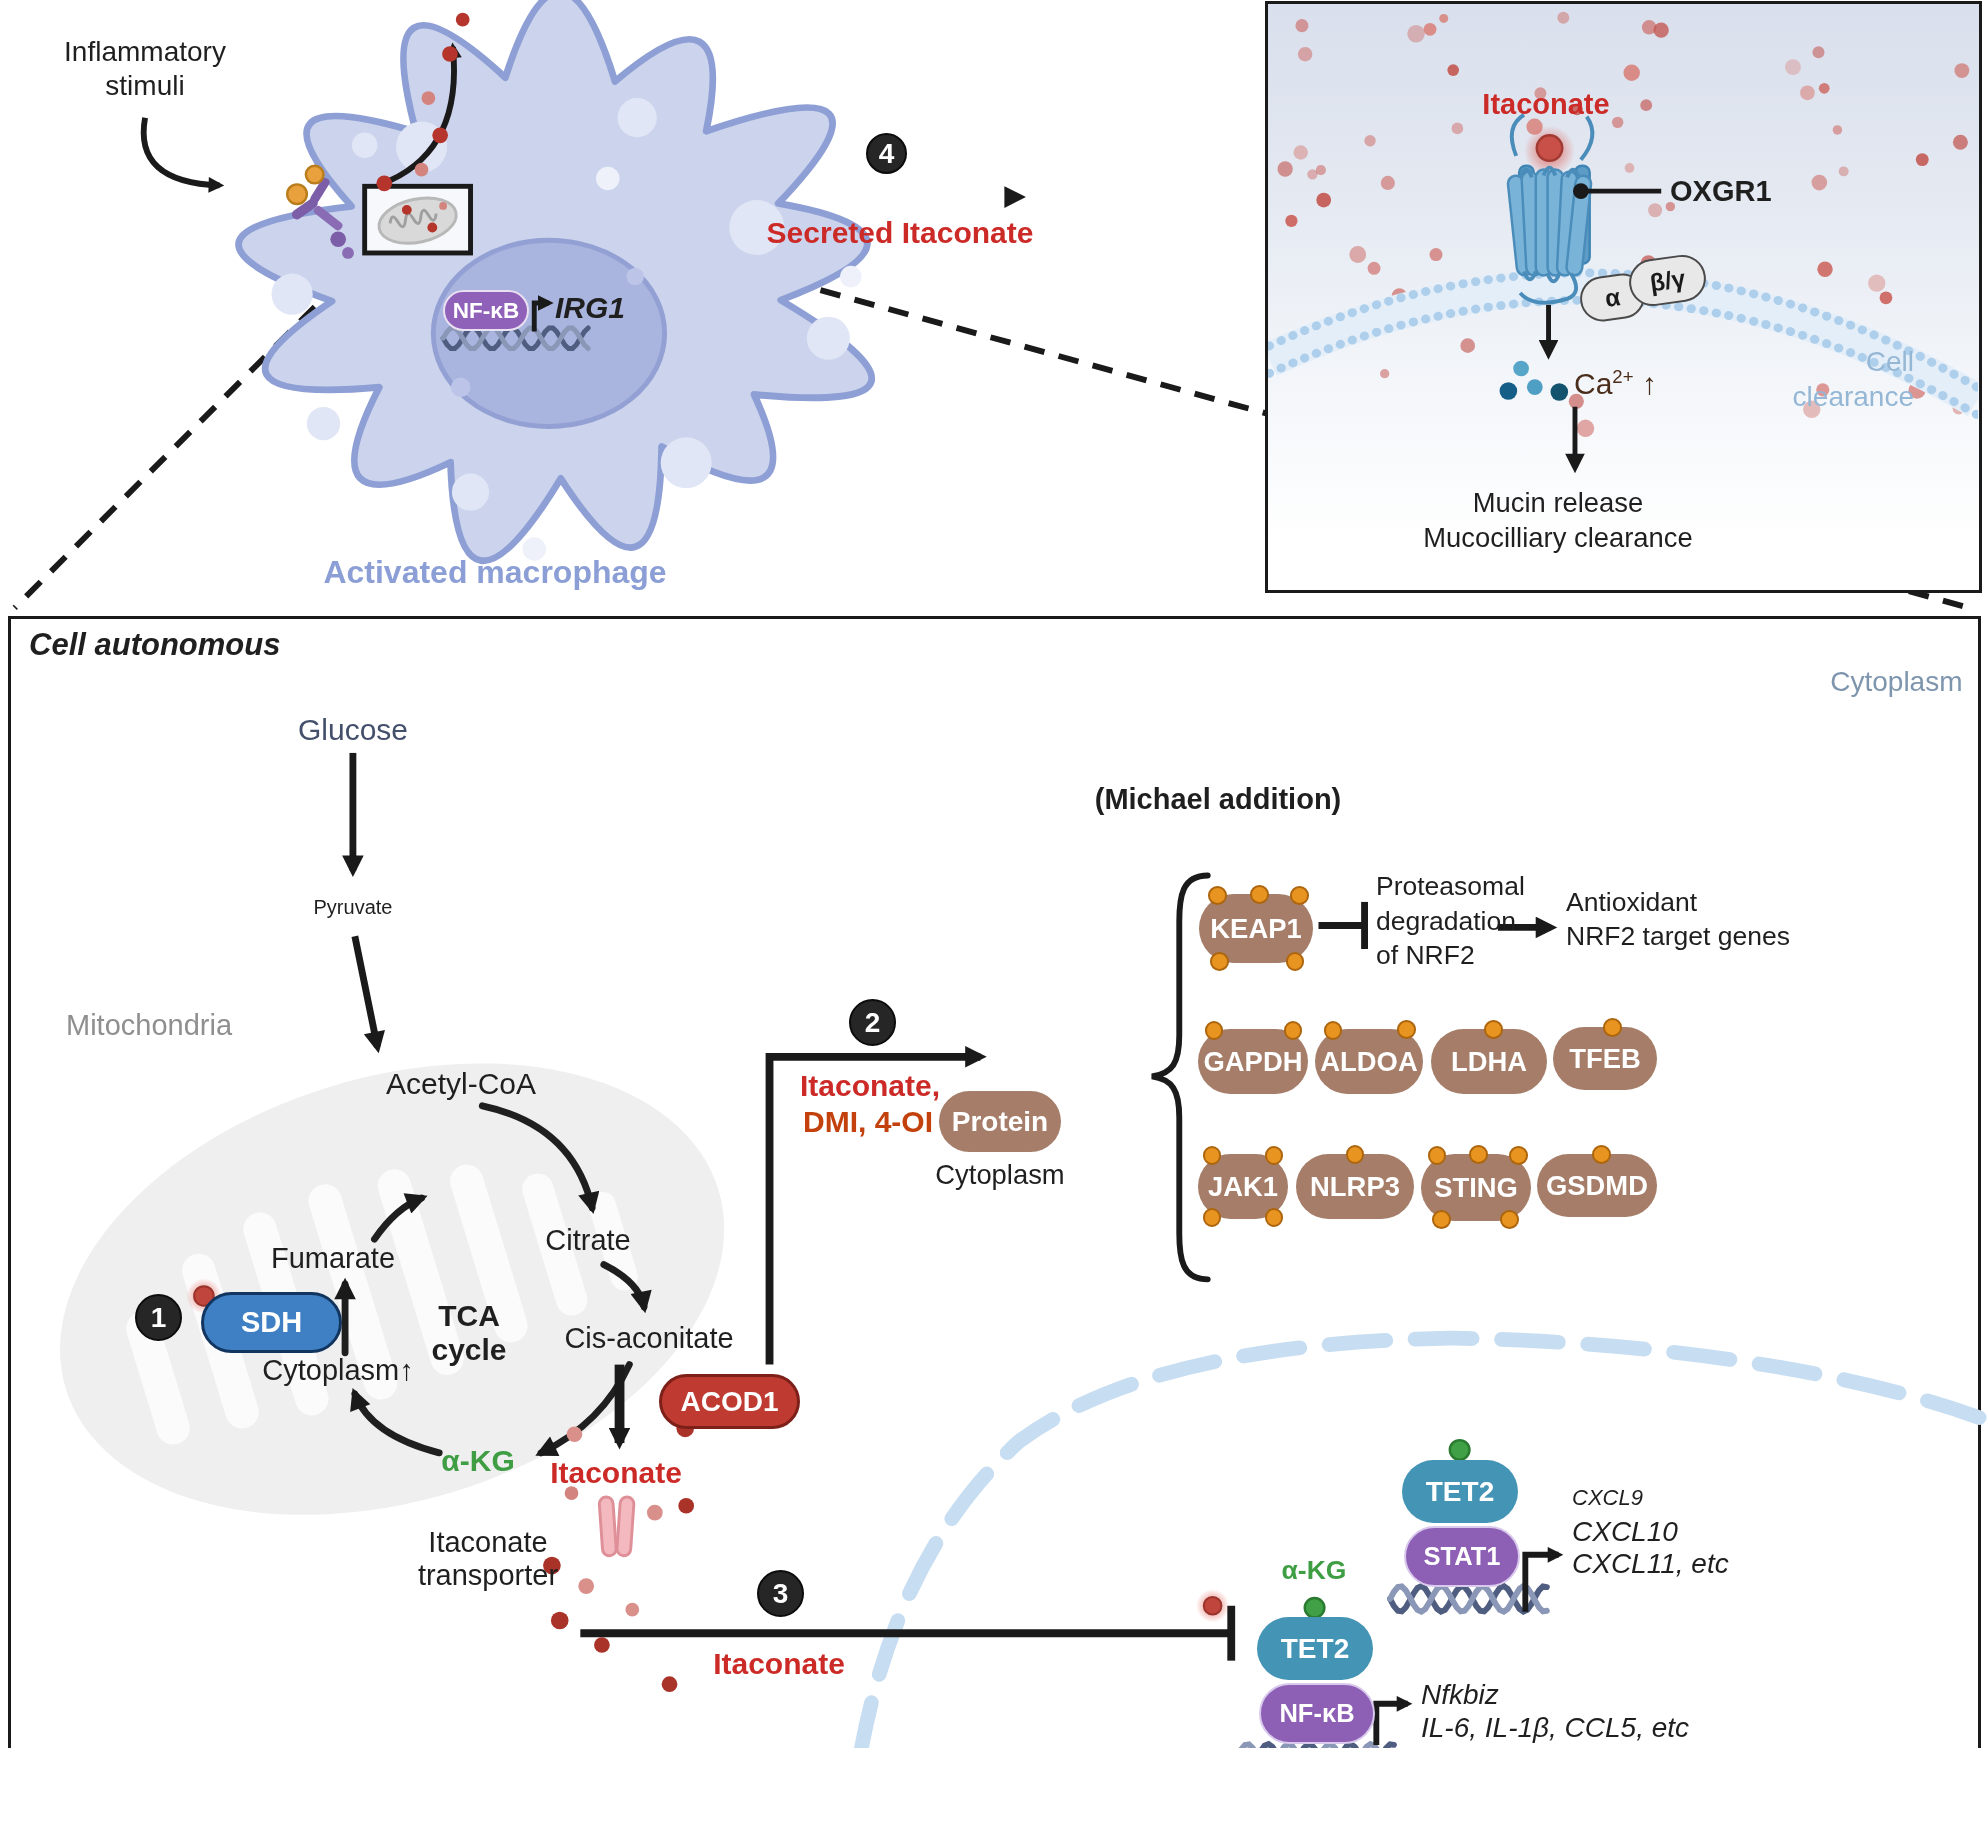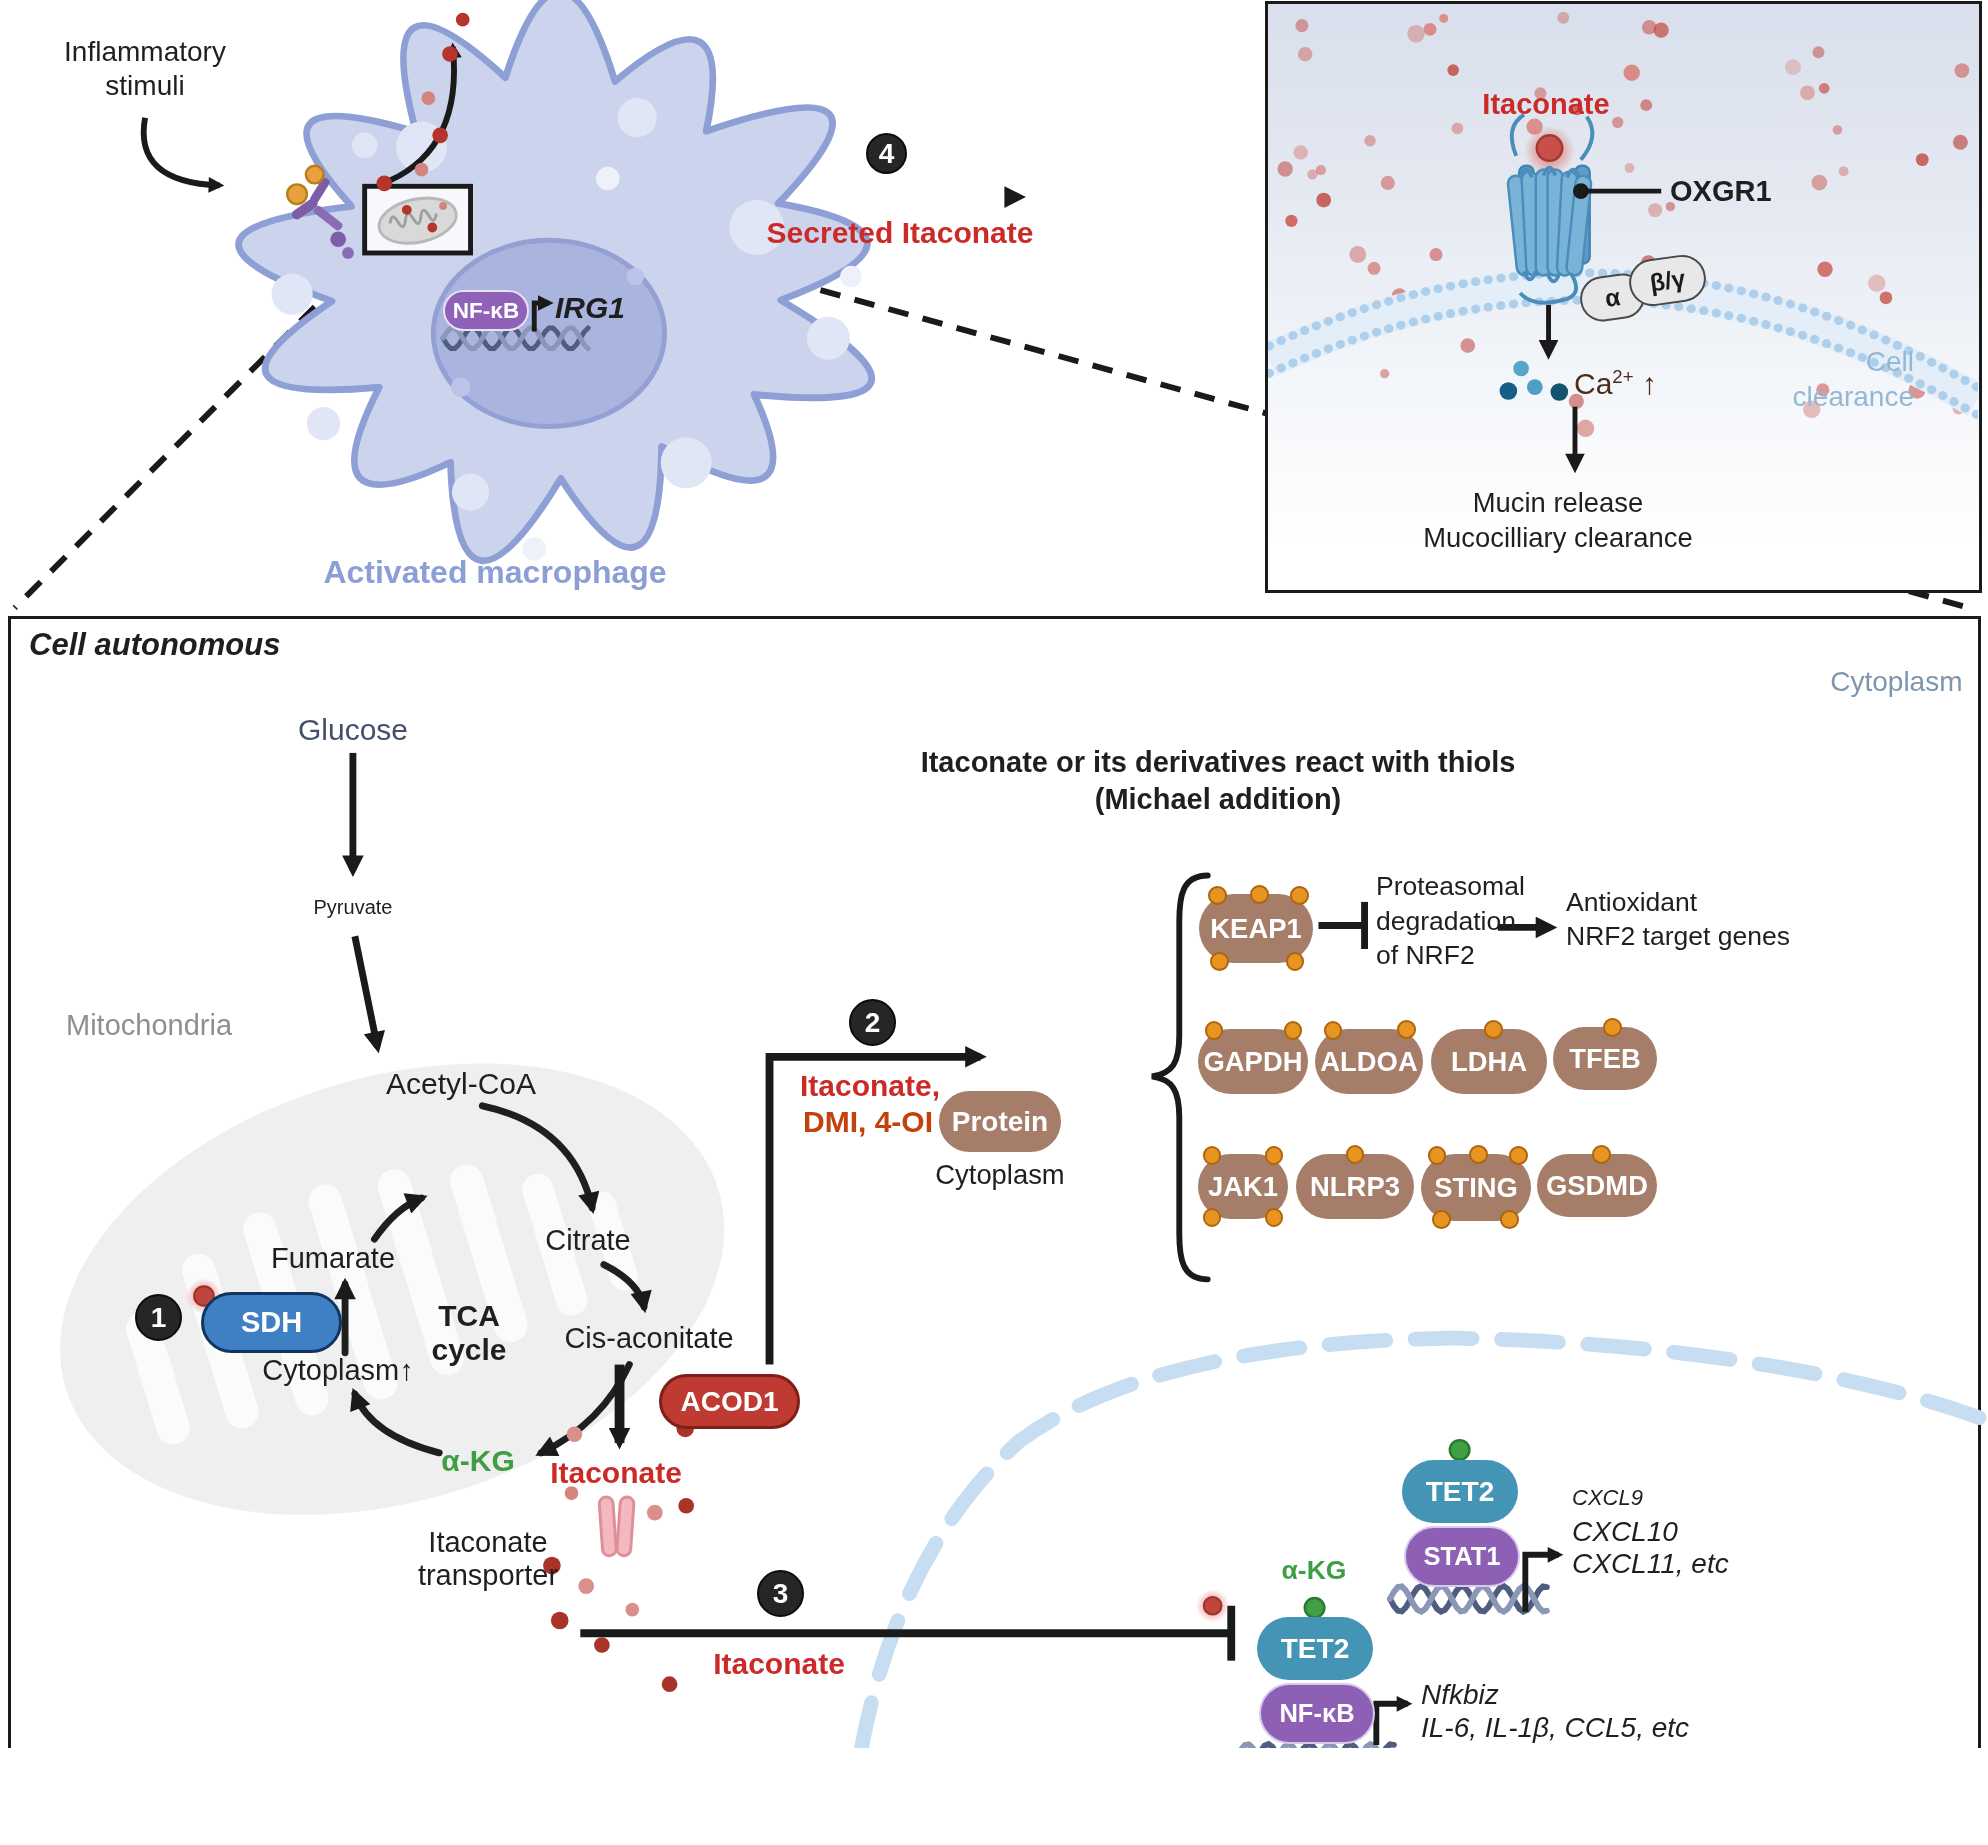--- a/index.html
+++ b/index.html
@@ -380,21 +380,20 @@
     </div>
   <div class="t c b red" style="left:616px;top:1457px;font-size:30px">Itaconate</div>
   <div class="t c" style="left:488px;top:1527px;font-size:29px">Itaconate</div>
   <div class="t c" style="left:488px;top:1560px;font-size:29px">transporter</div>
 
   <div class="badge" style="left:849px;top:999px;width:47px;height:47px">
       <span>2</span>
     </div>
   <div class="t c b red" style="left:870px;top:1070px;font-size:30px">Itaconate,</div>
   <div class="t c b orange" style="left:868px;top:1106px;font-size:30px">DMI, 4-OI</div>
-  <div class="t c b" style="left:1218px;top:747px;font-size:29px">Itaconate or its derivatives react with thiols</div>
   <div class="t c b" style="left:1218px;top:784px;font-size:29px">(Michael addition)</div>
 
   <div class="pill" style="left:939px;top:1091px;width:122px;height:61px;background:#a57d68;font-size:28px">
       <span>Protein</span>
     </div>
   <div class="t c" style="left:1000px;top:1160px;font-size:27.4px">Cytoplasm</div>
 
   <div class="pill tgt" style="left:1199px;top:894px;width:114px;height:69px">
     <span>KEAP1</span>
     <span class="odot" style="left:8%;top:-7.8px"></span>

